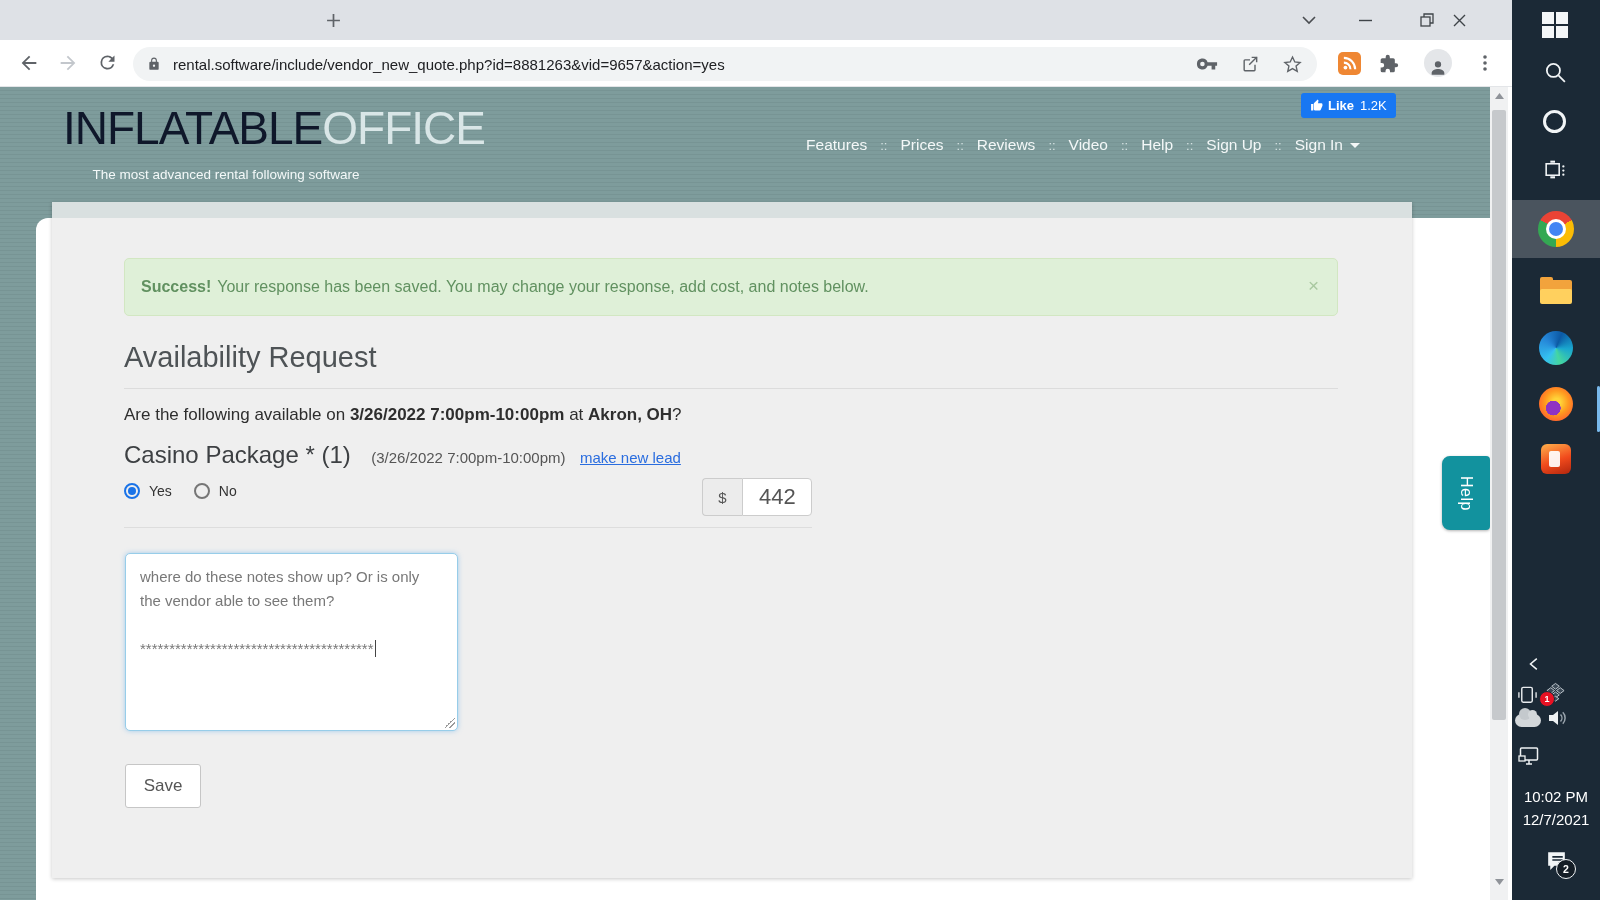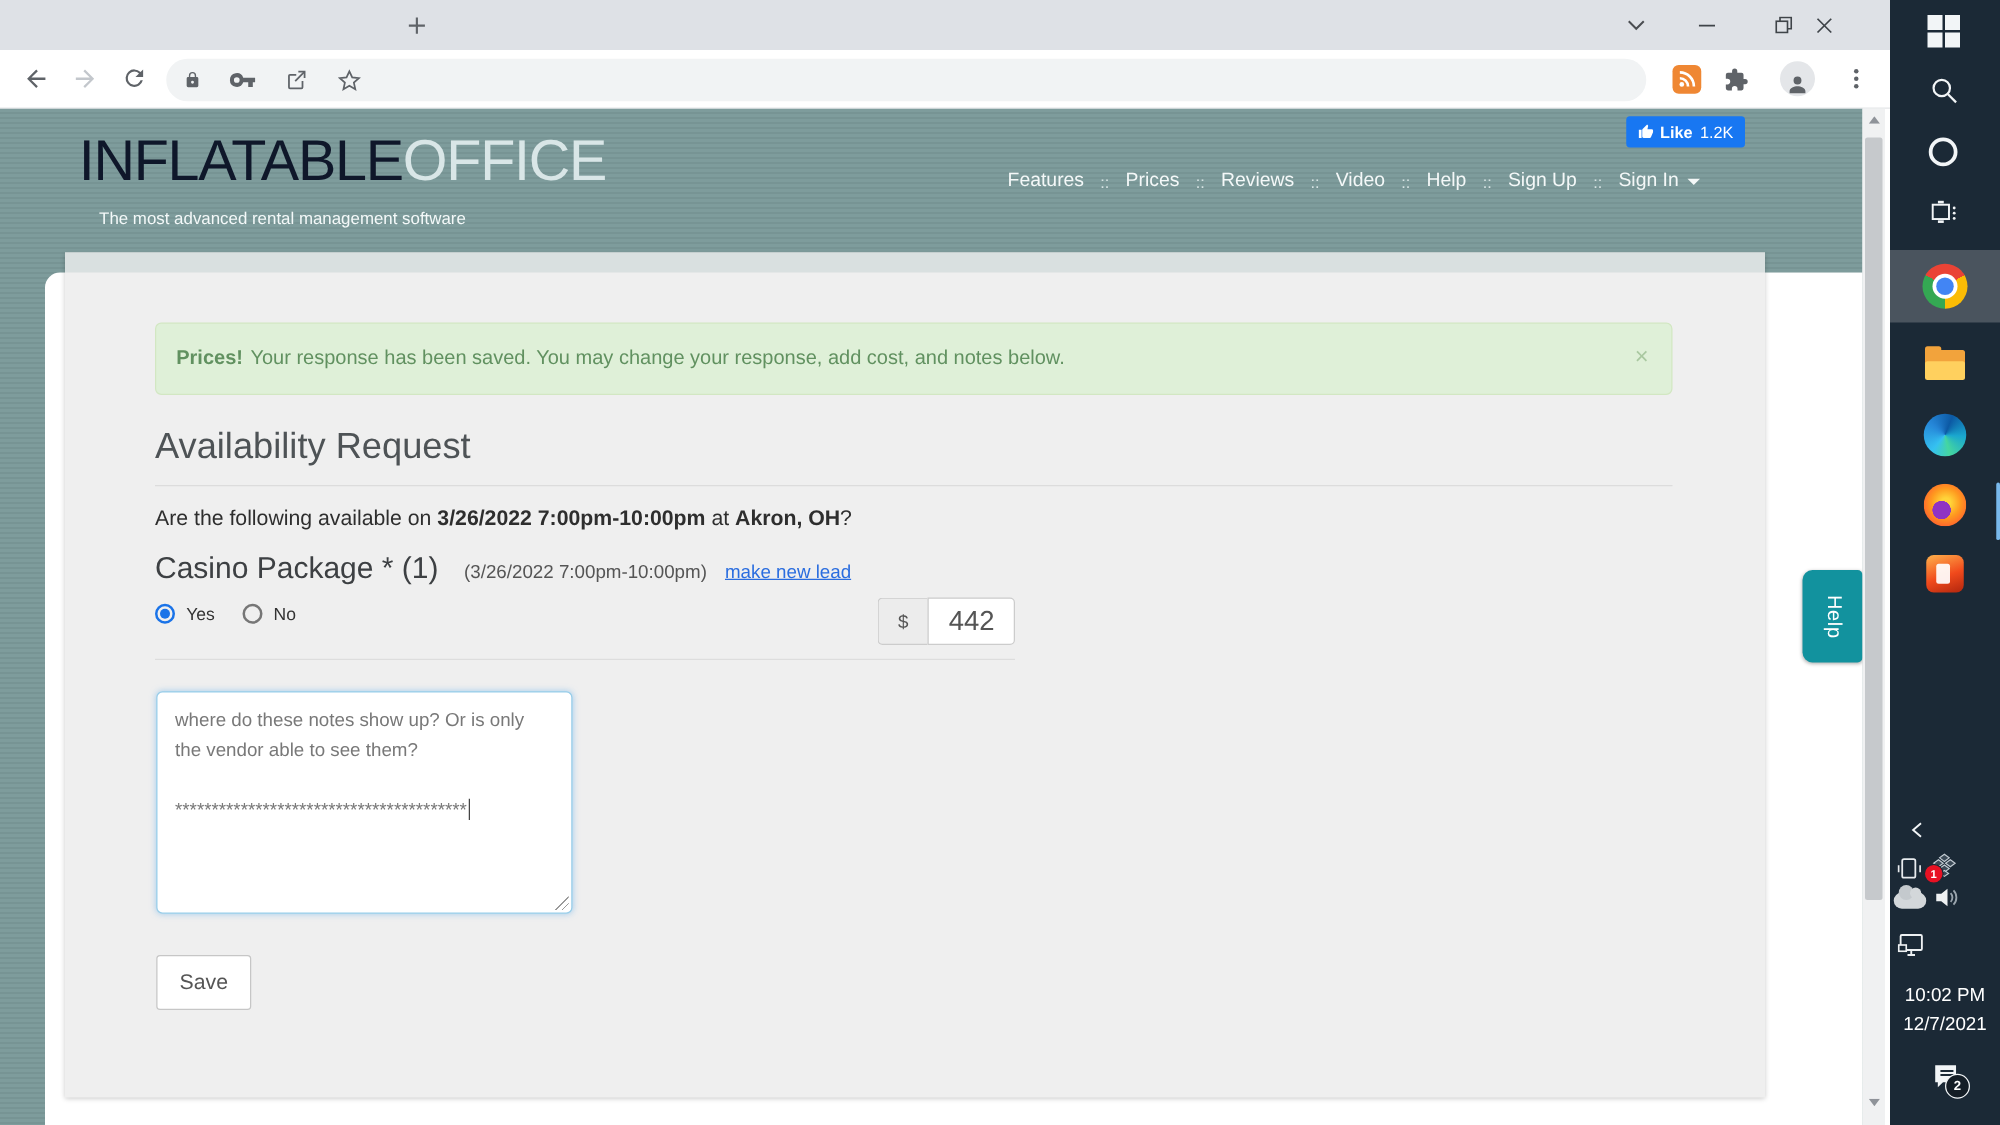--- a/index.html
+++ b/index.html
@@ -187,20 +187,21 @@
     <svg width="21" height="21" viewBox="0 0 24 24" fill="#5f6368">
         <path d="M17.65 6.35A7.96 7.96 0 0 0 12 4a8 8 0 1 0 7.73 10h-2.08A6 6 0 1 1 12 6c1.66 0 3.14.69 4.22 1.78L13 11h7V4l-2.35 2.35z"></path>
       </svg>
   </div>
   <div id="omnibox" class="abs">
     <span>
       <svg width="14" height="16" viewBox="0 0 24 24" fill="#5f6368">
           <path d="M18 8h-1V6a5 5 0 0 0-10 0v2H6a2 2 0 0 0-2 2v10a2 2 0 0 0 2 2h12a2 2 0 0 0 2-2V10a2 2 0 0 0-2-2zm-9.1 0V6a3.1 3.1 0 0 1 6.2 0v2zM12 17a2 2 0 1 1 0-4 2 2 0 0 1 0 4z"></path>
         </svg>
     </span>
+    <span id="urltext">rental.software/include/vendor_new_quote.php?id=8881263&amp;vid=9657&amp;action=yes</span>
     <span class="omni-ic">
       <svg width="22" height="22" viewBox="0 0 24 24" fill="#5f6368">
           <path d="M12.65 10A6 6 0 0 0 1 12a6 6 0 0 0 11.65 2H17v4h4v-4h2v-4H12.65zM7 14.5a2.5 2.5 0 1 1 0-5 2.5 2.5 0 0 1 0 5z"></path>
         </svg>
     </span>
     <span class="omni-ic">
       <svg width="20" height="20" viewBox="0 0 24 24" fill="none" stroke="#5f6368" stroke-width="1.7">
           <path d="M14 4h6v6"></path>
           <path d="M20 4l-9 9"></path>
           <path d="M18 13v6a1 1 0 0 1-1 1H6a1 1 0 0 1-1-1V8a1 1 0 0 1 1-1h6"></path>
@@ -232,21 +233,21 @@
     <svg width="16" height="20" viewBox="0 0 16 20" fill="#5f6368">
         <circle cx="8" cy="4" r="1.8"></circle>
         <circle cx="8" cy="10" r="1.8"></circle>
         <circle cx="8" cy="16" r="1.8"></circle>
       </svg>
   </div>
 
   <div id="viewport" class="abs"></div>
 
   <div id="logo" class="abs"><span class="p1">INFLATABLE</span><span class="p2">OFFICE</span></div>
-  <div id="tagline" class="abs">The most advanced rental management software</div>
+  <div id="tagline" class="abs">The most advanced rental following software</div>
   <div id="mainnav" class="abs">
     <span class="nav-item">Features</span>
     <span class="nav-sep">::</span>
     <span class="nav-item">Prices</span>
     <span class="nav-sep">::</span>
     <span class="nav-item">Reviews</span>
     <span class="nav-sep">::</span>
     <span class="nav-item">Video</span>
     <span class="nav-sep">::</span>
     <span class="nav-item">Help</span>
@@ -263,21 +264,21 @@
     <span class="lbl">Like</span>
     <span class="cnt">1.2K</span>
   </div>
 
   <div id="whitewrap" class="abs"></div>
   <div id="card" class="abs">
     <div id="cardstrip" class="abs"></div>
   </div>
 
   <div id="alert" class="abs">
-    <span class="t">Prices!</span>
+    <span class="t">Success!</span>
     <span>Your response has been saved. You may change your response, add cost, and notes below.</span>
     <span id="alert-close">×</span>
   </div>
 
   <div id="pgheading" class="abs">Availability Request</div>
   <div id="rule1" class="abs"></div>
 
   <div id="question" class="abs">
     <span>Are the following available on </span><b>3/26/2022 7:00pm-10:00pm</b><span> at </span><b>Akron, OH</b><span>?</span>
   </div>

